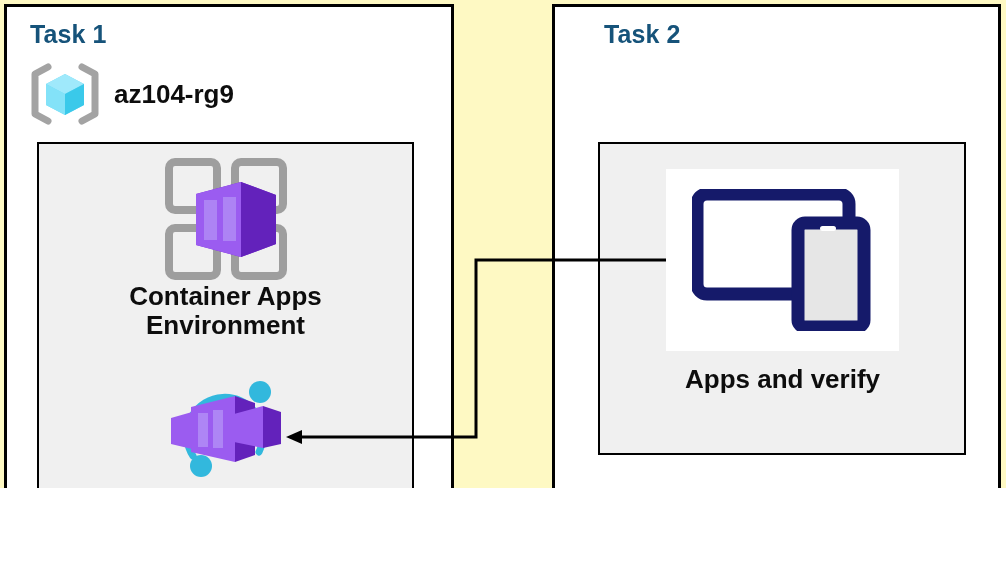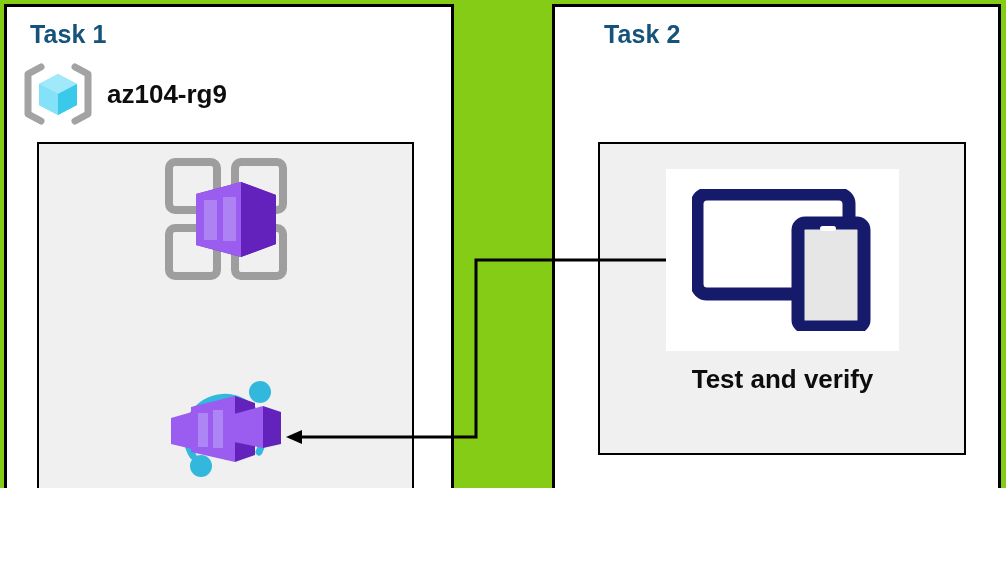--- a/index.html
+++ b/index.html
@@ -7,21 +7,21 @@
     padding: 0;
     background: #ffffff;
   }
   body {
     font-family: "Liberation Sans", sans-serif;
   }
   #canvas {
     position: relative;
     width: 1006px;
     height: 488px;
-    background: #84cc16;
+    background: #fef9c3;
     overflow: hidden;
   }
 
   
   .task-box {
     position: absolute;
     background: #ffffff;
     border: 3px solid #000000;
     box-sizing: border-box;
   }
@@ -35,21 +35,21 @@
     color: #16537a;
     letter-spacing: 0.1px;
     white-space: nowrap;
   }
   #task1-title { left: 30px;  top: 20px; }
   #task2-title { left: 604px; top: 20px; }
 
   
   #rg-row {
     position: absolute;
-    left: 21px;
+    left: 28px;
     top: 63px;
     display: flex;
     align-items: center;
     gap: 12px;
   }
   #rg-label {
     font-size: 26px;
     font-weight: bold;
     color: #0d0d0d;
     white-space: nowrap;
@@ -151,20 +151,22 @@
 
         <g>
           <polygon points="33,38 78,26 113,39 113,88 78,101 33,89" fill="#7a28d4"></polygon>
           <polygon points="33,38 78,26 78,101 33,89" fill="#9b5cf0"></polygon>
           <polygon points="78,26 113,39 113,88 78,101" fill="#6322bb"></polygon>
           <rect x="41" y="44" width="13" height="40" fill="#b089f5" opacity="0.85"></rect>
           <rect x="60" y="41" width="13" height="44" fill="#b089f5" opacity="0.85"></rect>
         </g>
       </svg>
     </span>
+    <span class="node-label">Container Apps
+Environment</span>
   </div>
 
   <div id="node-capp" class="node">
     <span>
       <svg class="icon-svg" width="126" height="103" viewBox="0 0 126 103" aria-hidden="true">
 
         <path d="M30 82 A 38 38 0 1 1 96 78" fill="none" stroke="#32b8dd" stroke-width="7" stroke-linecap="round"></path>
         <circle cx="97" cy="18" r="11" fill="#32b8dd"></circle>
         <circle cx="38" cy="92" r="11" fill="#32b8dd"></circle>
 
@@ -195,21 +197,21 @@
 
           <rect x="5" y="5" width="152" height="100" rx="10" fill="#ffffff" stroke="#151a6a" stroke-width="13"></rect>
           <circle cx="81" cy="16" r="3.2" fill="#ffffff"></circle>
           <rect x="64" y="90" width="34" height="6" rx="3" fill="#ffffff"></rect>
 
           <rect x="106" y="34" width="66" height="104" rx="7" fill="#e6e6e6" stroke="#151a6a" stroke-width="13"></rect>
           <rect x="128" y="37" width="16" height="5" rx="2.5" fill="#ffffff"></rect>
         </svg>
       </span>
     </div>
-    <span class="node-label">Test and verify</span>
+    <span class="node-label">Apps and verify</span>
   </div>
 
   <svg id="connector" aria-hidden="true">
     <polyline points="666,260 476,260 476,437 297,437" fill="none" stroke="#000000" stroke-width="3"></polyline>
     <polygon points="286,437 302,430 302,444" fill="#000000"></polygon>
   </svg>
 
 </div>
 
 </body></html>

